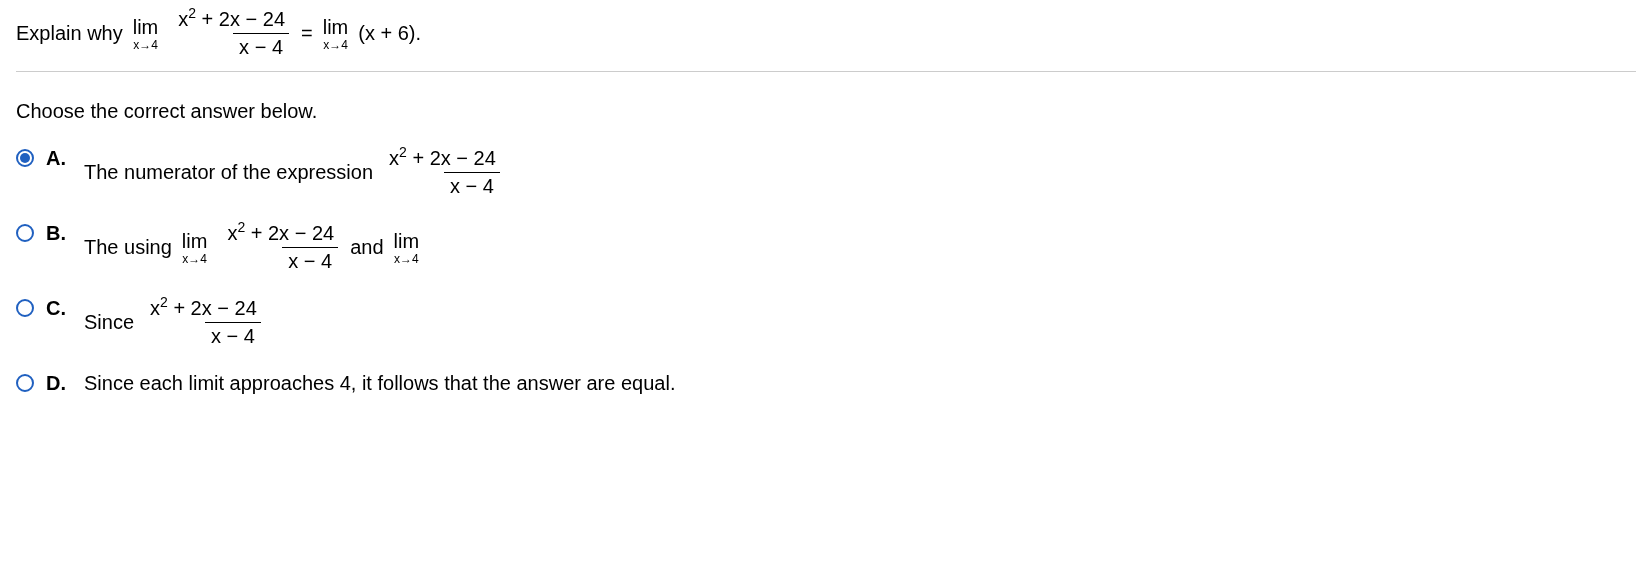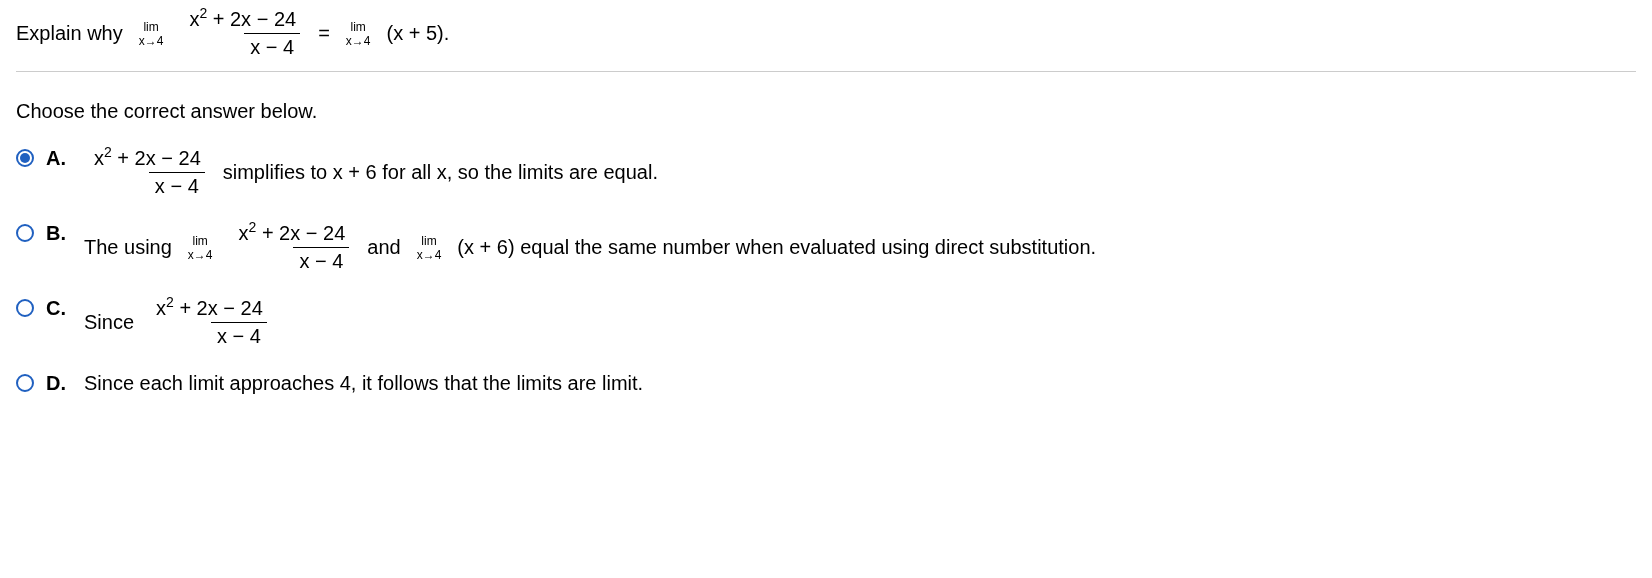--- a/index.html
+++ b/index.html
@@ -16,30 +16,30 @@
     align-items: center;
     flex-wrap: wrap;
     padding-bottom: 12px;
     border-bottom: 1px solid #ccc;
     margin-bottom: 18px;
   }
   .flow {
     display: inline-flex;
     align-items: center;
     flex-wrap: wrap;
-    gap: 12px;
+    gap: 6px;
   }
   .lim {
     display: inline-flex;
     flex-direction: column;
     align-items: center;
     line-height: 1;
     margin: 0 4px;
   }
-  .lim .top { font-size: 12px; }
+  .lim .top { font-size: 20px; }
   .lim .bot { font-size: 12px; margin-top: 2px; }
   .frac {
     display: inline-flex;
     flex-direction: column;
     align-items: flex-end;
     margin: 0 6px;
     line-height: 1.15;
   }
   .frac .num { padding: 0 4px 2px; }
   .frac .den {
@@ -92,37 +92,37 @@
     </span>
     <span class="frac">
       <span class="num"><span>x</span><sup>2</sup><span> + 2x − 24</span></span>
       <span class="den">x − 4</span>
     </span>
     <span>=</span>
     <span class="lim">
       <span class="top">lim</span>
       <span class="bot">x→4</span>
     </span>
-    <span>(x + 5).</span>
+    <span>(x + 6).</span>
   </span>
 </div>
 
 <div class="instruction">Choose the correct answer below.</div>
 
 <div class="choices">
 
   <div class="choice">
     <span class="radio selected"></span>
     <span class="choice-label">A.</span>
     <span class="choice-body flow">
+      <span>The numerator of the expression</span>
       <span class="frac">
         <span class="num"><span>x</span><sup>2</sup><span> + 2x − 24</span></span>
         <span class="den">x − 4</span>
       </span>
-      <span>simplifies to x + 6 for all x, so the limits are equal.</span>
     </span>
   </div>
 
   <div class="choice">
     <span class="radio"></span>
     <span class="choice-label">B.</span>
     <span class="choice-body flow">
       <span>The using</span>
       <span class="lim">
         <span class="top">lim</span>
@@ -130,35 +130,34 @@
       </span>
       <span class="frac">
         <span class="num"><span>x</span><sup>2</sup><span> + 2x − 24</span></span>
         <span class="den">x − 4</span>
       </span>
       <span>and</span>
       <span class="lim">
         <span class="top">lim</span>
         <span class="bot">x→4</span>
       </span>
-      <span>(x + 6) equal the same number when evaluated using direct substitution.</span>
     </span>
   </div>
 
   <div class="choice">
     <span class="radio"></span>
     <span class="choice-label">C.</span>
     <span class="choice-body flow">
       <span>Since</span>
       <span class="frac">
         <span class="num"><span>x</span><sup>2</sup><span> + 2x − 24</span></span>
         <span class="den">x − 4</span>
       </span>
     </span>
   </div>
 
   <div class="choice">
     <span class="radio"></span>
     <span class="choice-label">D.</span>
-    <span class="choice-body">Since each limit approaches 4, it follows that the limits are limit.</span>
+    <span class="choice-body">Since each limit approaches 4, it follows that the answer are equal.</span>
   </div>
 
 </div>
 
 </body></html>

